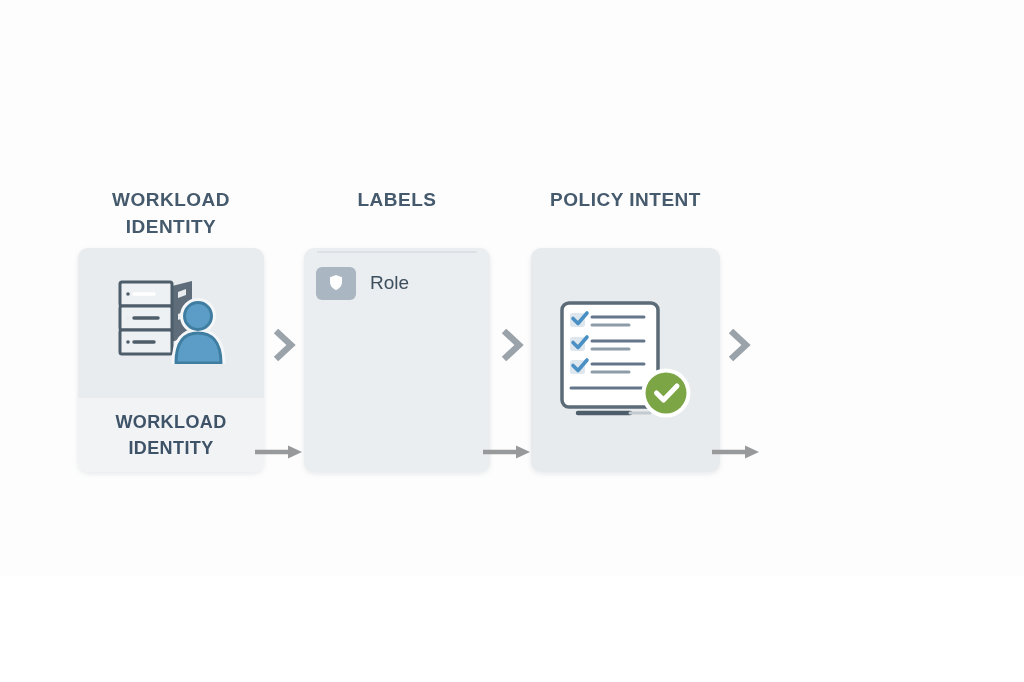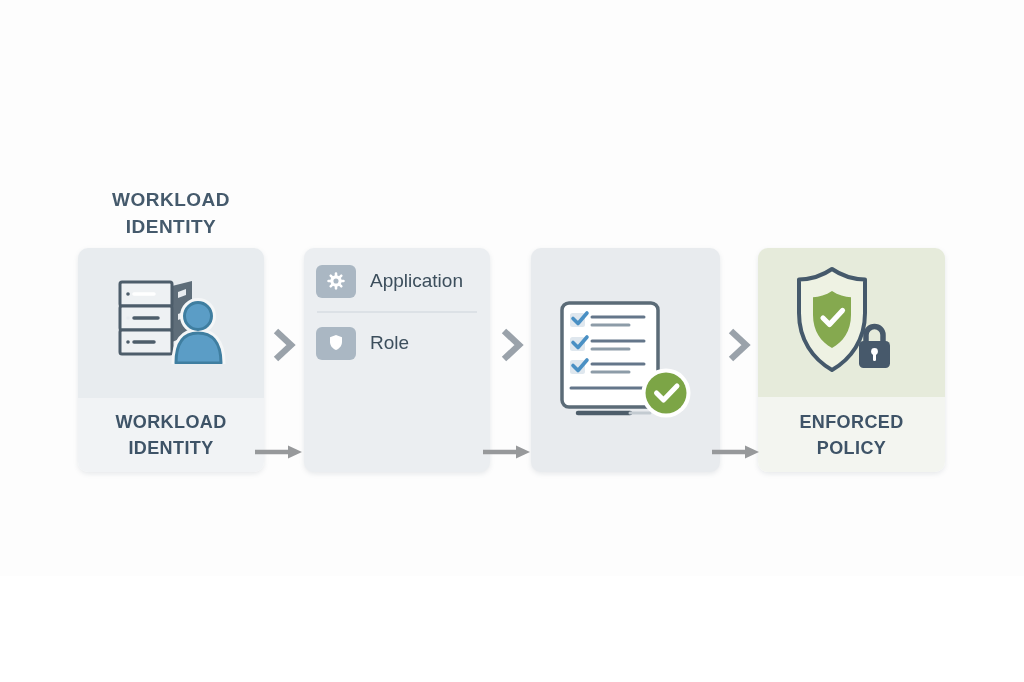--- a/index.html
+++ b/index.html
@@ -58,20 +58,22 @@
   .chevron{position:absolute;top:328px;width:24px;height:34px;}
   .flow-arrow{position:absolute;top:444px;width:48px;height:16px;}
 </style>
 </head>
 <body>
 
 <div class="canvas">
 
   <div class="col-header" style="left:78px;width:186px;">WORKLOAD
 IDENTITY</div>
+  <div class="col-header" style="left:304px;width:186px;">LABELS</div>
+  <div class="col-header" style="left:531px;width:189px;">POLICY INTENT</div>
 
   <div class="card card-wi">
     <div class="icon-zone">
       <span>
         <svg width="110" height="86" viewBox="0 0 110 86">
           <path d="M56 8 L76 3 L76 56 L56 64 Z" fill="#5e6d79"></path>
           <path d="M62 14 l8 -3 v6 l-8 3 Z" fill="#e8ecef"></path>
           <path d="M62 36 l8 -3 v6 l-8 3 Z" fill="#e8ecef"></path>
           <g fill="#eef1f3" stroke="#4d5d6a" stroke-width="3" stroke-linejoin="round">
             <rect x="4" y="4" width="52" height="24" rx="2"></rect>
@@ -95,35 +97,20 @@
             <path d="M60 85 C60 63 69 55 82 55 C95 55 105 63 105 85 Z"></path>
           </g>
         </svg>
       </span>
     </div>
     <div class="label-zone">WORKLOAD
 IDENTITY</div>
   </div>
 
   <div class="card card-labels">
-    <div class="label-row">
-      <span class="tile">
-        <svg width="22" height="22" viewBox="0 0 24 24">
-          <g fill="#ffffff">
-            <rect x="10.6" y="2.5" width="2.8" height="19" rx="1.2"></rect>
-            <rect x="10.6" y="2.5" width="2.8" height="19" rx="1.2" transform="rotate(45 12 12)"></rect>
-            <rect x="10.6" y="2.5" width="2.8" height="19" rx="1.2" transform="rotate(90 12 12)"></rect>
-            <rect x="10.6" y="2.5" width="2.8" height="19" rx="1.2" transform="rotate(135 12 12)"></rect>
-            <circle cx="12" cy="12" r="6.2"></circle>
-          </g>
-          <circle cx="12" cy="12" r="2.8" fill="#aab7c3"></circle>
-        </svg>
-      </span>
-      <span class="row-text">Application</span>
-    </div>
     <div class="row-divider"></div>
     <div class="row-divider"></div>
     <div class="label-row">
       <span class="tile">
         <svg width="20" height="20" viewBox="0 0 24 24">
           <path fill="#ffffff" d="M12 2.5l7.2 2.6v5.3c0 4.8-3.1 8.3-7.2 9.9-4.1-1.6-7.2-5.1-7.2-9.9V5.1z"></path>
         </svg>
       </span>
       <span class="row-text">Role</span>
     </div>
@@ -156,40 +143,20 @@
           <line x1="70" y1="116" x2="90" y2="116" stroke="#c3cbd1" stroke-width="3" stroke-linecap="round"></line>
 
           <circle cx="106" cy="96" r="24.5" fill="#ffffff"></circle>
           <circle cx="106" cy="96" r="20.5" fill="#7ca546"></circle>
           <path d="M96.5 96 l7 7 l13.5 -14" fill="none" stroke="#ffffff" stroke-width="5" stroke-linecap="round" stroke-linejoin="round"></path>
         </svg>
       </span>
     </div>
   </div>
 
-  <div class="card card-enf">
-    <div class="icon-zone">
-      <span>
-        <svg width="140" height="112" viewBox="0 0 140 112">
-
-          <path d="M50 4 C60 11 72 14.2 83 14.6 L83 48 C83 75 69 94 50 105 C31 94 17 75 17 48 L17 14.6 C28 14.2 40 11 50 4 Z" fill="#eef2e3" stroke="#45596b" stroke-width="4" stroke-linejoin="round"></path>
-
-          <path d="M50 26 C56 30 63 32 69 32.3 L69 50 C69 66 61 77 50 83 C39 77 31 66 31 50 L31 32.3 C37 32 44 30 50 26 Z" fill="#85a94f"></path>
-          <path d="M41 53 l6.5 6.5 l13 -14" fill="none" stroke="#ffffff" stroke-width="5.2" stroke-linecap="round" stroke-linejoin="round"></path>
-
-          <path d="M84 77 v-7 a8.5 8.5 0 0 1 17 0 v7" fill="none" stroke="#47596b" stroke-width="5.5"></path>
-          <rect x="77" y="76" width="31" height="27" rx="4.5" fill="#47596b"></rect>
-          <circle cx="92.5" cy="86.5" r="3.4" fill="#ffffff"></circle>
-          <rect x="91" y="88" width="3" height="8" rx="1.2" fill="#ffffff"></rect>
-        </svg>
-      </span>
-    </div>
-    <div class="label-zone">ENFORCED
-POLICY</div>
-  </div>
 
   <span class="chevron" style="left:272px;">
     <svg width="24" height="34" viewBox="0 0 24 34">
         <path d="M4 3 L19 17 L4 31" fill="none" stroke="#9aa2aa" stroke-width="6.4"></path>
       </svg>
   </span>
   <span class="chevron" style="left:500px;">
     <svg width="24" height="34" viewBox="0 0 24 34">
         <path d="M4 3 L19 17 L4 31" fill="none" stroke="#9aa2aa" stroke-width="6.4"></path>
       </svg>

